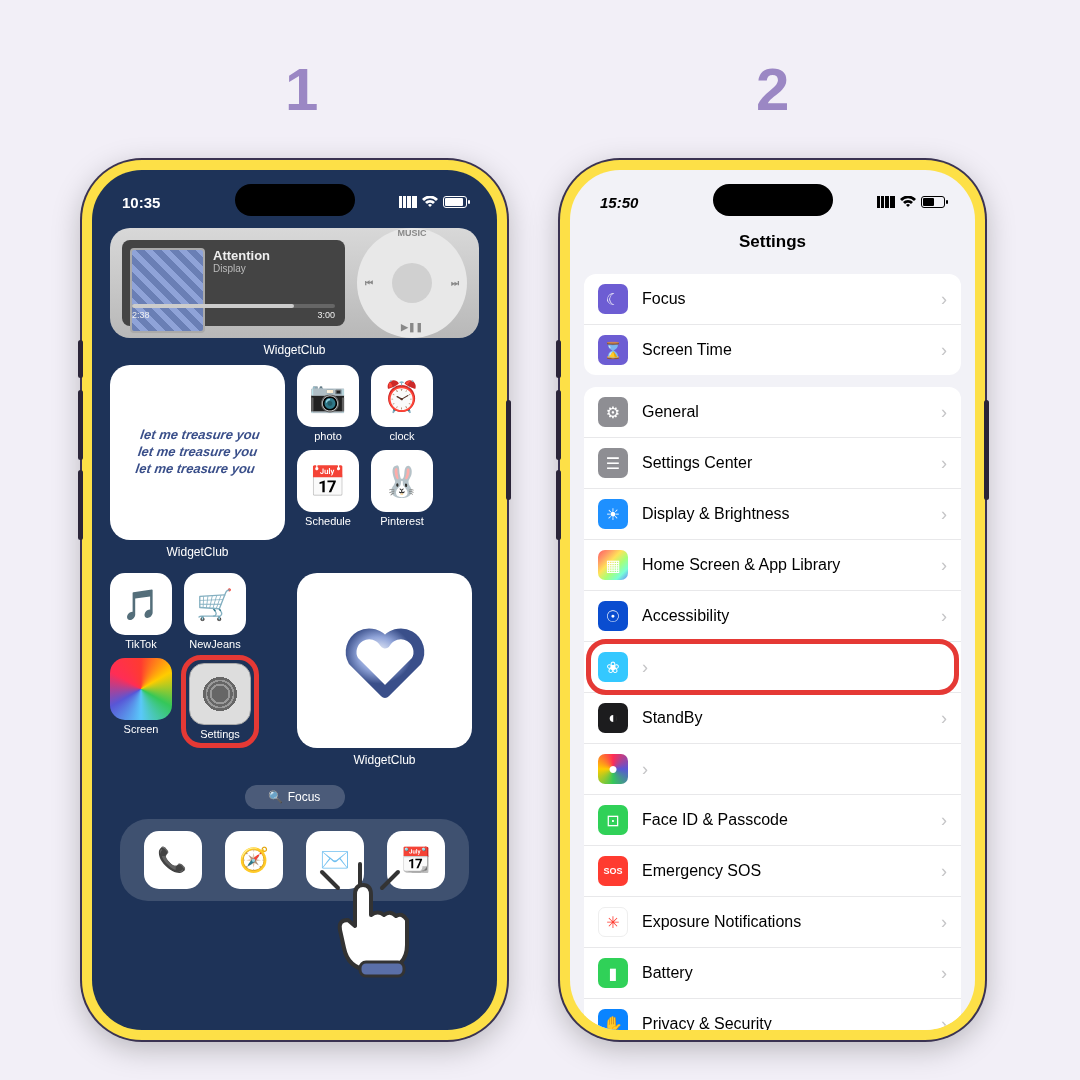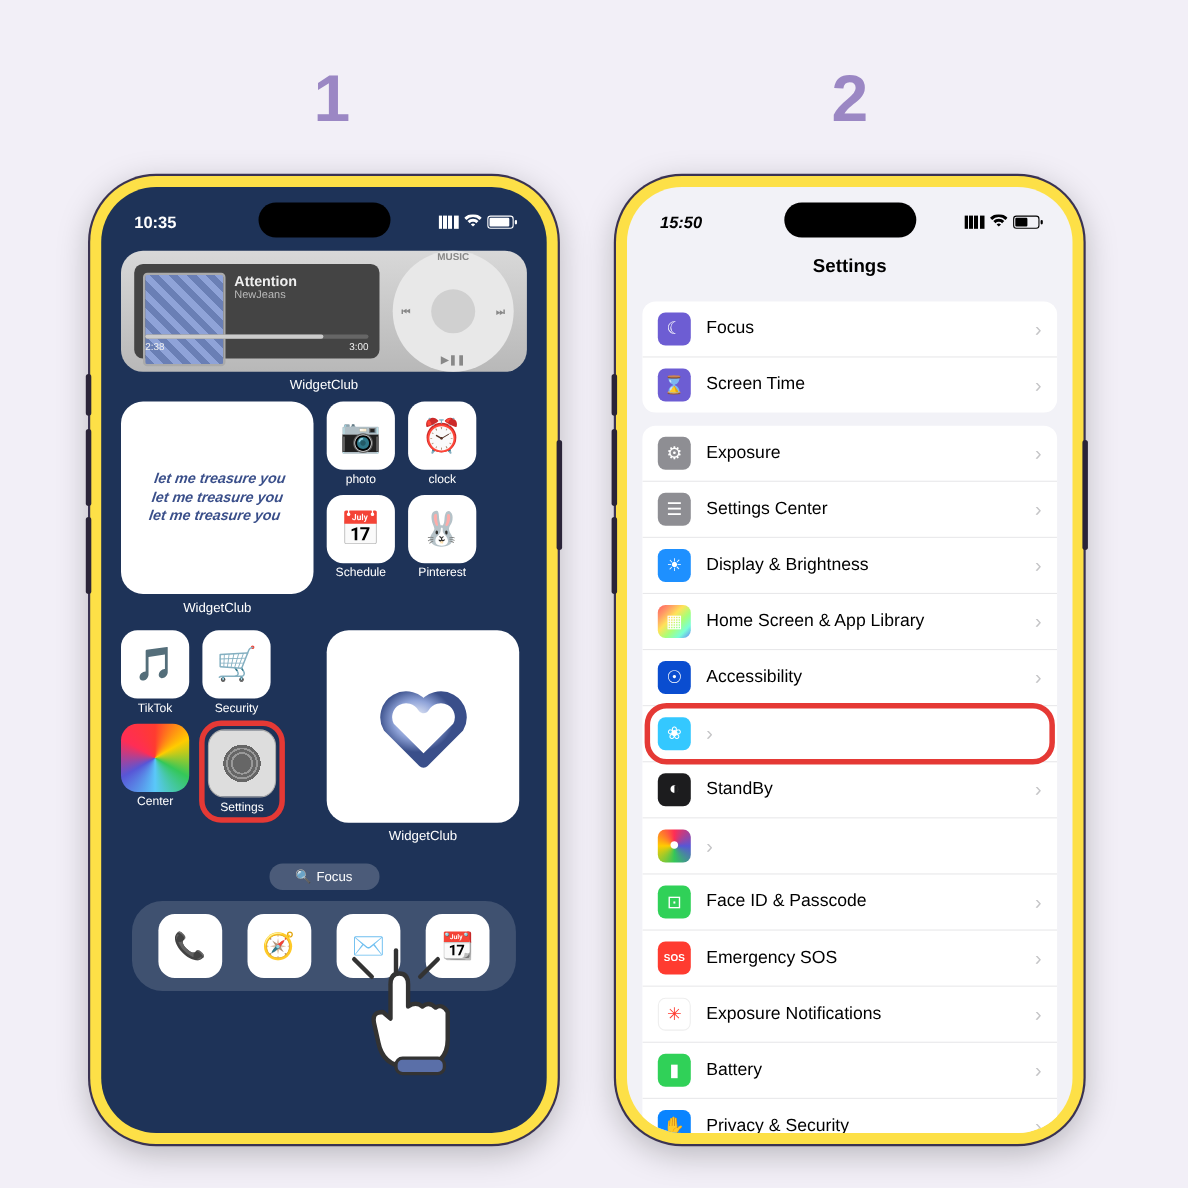--- a/index.html
+++ b/index.html
@@ -295,21 +295,21 @@
         <span class="batt"></span>
       </span>
     </div>
 
     <div class="home">
       <div class="ipod-widget">
         <div class="ipod-screen">
           <div class="ipod-art"></div>
           <div class="ipod-info">
             <div class="ipod-title">Attention</div>
-            <div class="ipod-artist">NewJeans</div>
+            <div class="ipod-artist">Display</div>
           </div>
           <div class="ipod-prog"></div>
           <div class="ipod-times">
             <span>2:38</span>
             <span>3:00</span>
           </div>
         </div>
         <div class="ipod-wheel">
           <span class="wheel-lbl wl-top">MUSIC</span>
           <span class="wheel-lbl wl-left">⏮</span>
@@ -354,27 +354,27 @@
 
       <div class="row">
         <div class="icon-col" style="flex:0 0 175px">
           <div style="display:flex; gap:12px">
             <div class="app">
               <div class="app-ico">🎵</div>
               <div class="app-lbl">TikTok</div>
             </div>
             <div class="app">
               <div class="app-ico">🛒</div>
-              <div class="app-lbl">Security</div>
+              <div class="app-lbl">NewJeans</div>
             </div>
           </div>
           <div style="display:flex; gap:12px">
             <div class="app">
               <div class="app-ico" style="background:conic-gradient(#ff3b30,#ffcc00,#34c759,#5ac8fa,#5856d6,#ff2d55,#ff3b30)"></div>
-              <div class="app-lbl">Center</div>
+              <div class="app-lbl">Screen</div>
             </div>
             <div class="app hl-red" style="padding:3px; margin:-3px">
               <div class="settings-app-icon"></div>
               <div class="app-lbl">Settings</div>
             </div>
           </div>
         </div>
         <div>
           <div class="big-widget heart-widget">
             <svg width="90" height="90" viewBox="0 0 100 100">
@@ -448,21 +448,21 @@
         </div>
         <div class="srow">
           <div class="sicon bg-hourglass">⌛</div>
           <div class="slabel">Screen Time</div>
           <div class="chev">›</div>
         </div>
       </div>
     <div class="group" id="g2">
         <div class="srow">
           <div class="sicon bg-gray">⚙</div>
-          <div class="slabel">Exposure</div>
+          <div class="slabel">General</div>
           <div class="chev">›</div>
         </div>
         <div class="srow">
           <div class="sicon bg-gray">☰</div>
           <div class="slabel">Settings Center</div>
           <div class="chev">›</div>
         </div>
         <div class="srow">
           <div class="sicon bg-blue">☀</div>
           <div class="slabel">Display &amp; Brightness</div>

